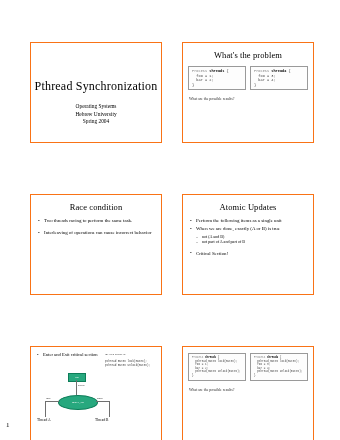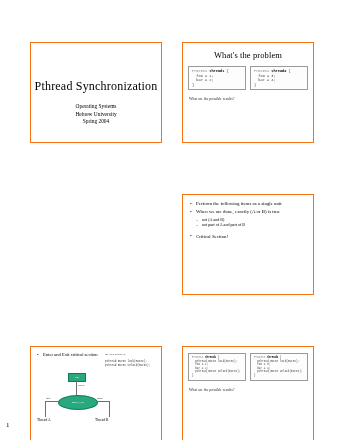--- a/index.html
+++ b/index.html
@@ -215,22 +215,30 @@
   bar = 2;
 }</div>
       <div class="code-box"><span class="kw">Process</span> <span class="nm">thread2</span> {
   foo = 3;
   bar = 4;
 }</div>
     </div>
     <div class="q-note">What are the possible results?</div>
   </div>
 
+  <div class="slide col-l row-2">
+    <div class="s-title">Race condition</div>
+    <ul class="bul">
+      <li>Two threads racing to perform the same task.</li>
+      <li>Interleaving of operations can cause incorrect behavior</li>
+    </ul>
+  </div>
 
   <div class="slide col-r row-2">
+    <div class="s-title">Atomic Updates</div>
     <ul class="bul">
       <li style="margin-bottom:1.5px">Perform the following items as a single unit</li>
       <li style="margin-bottom:0.5px">
         <span>When we are done, exactly (A or B) is true</span>
         <ul class="sub">
           <li>not (A and B)</li>
           <li>not part of A and part of B</li>
         </ul>
       </li>
       <li style="margin-top:6px">Critical Section!</li>

